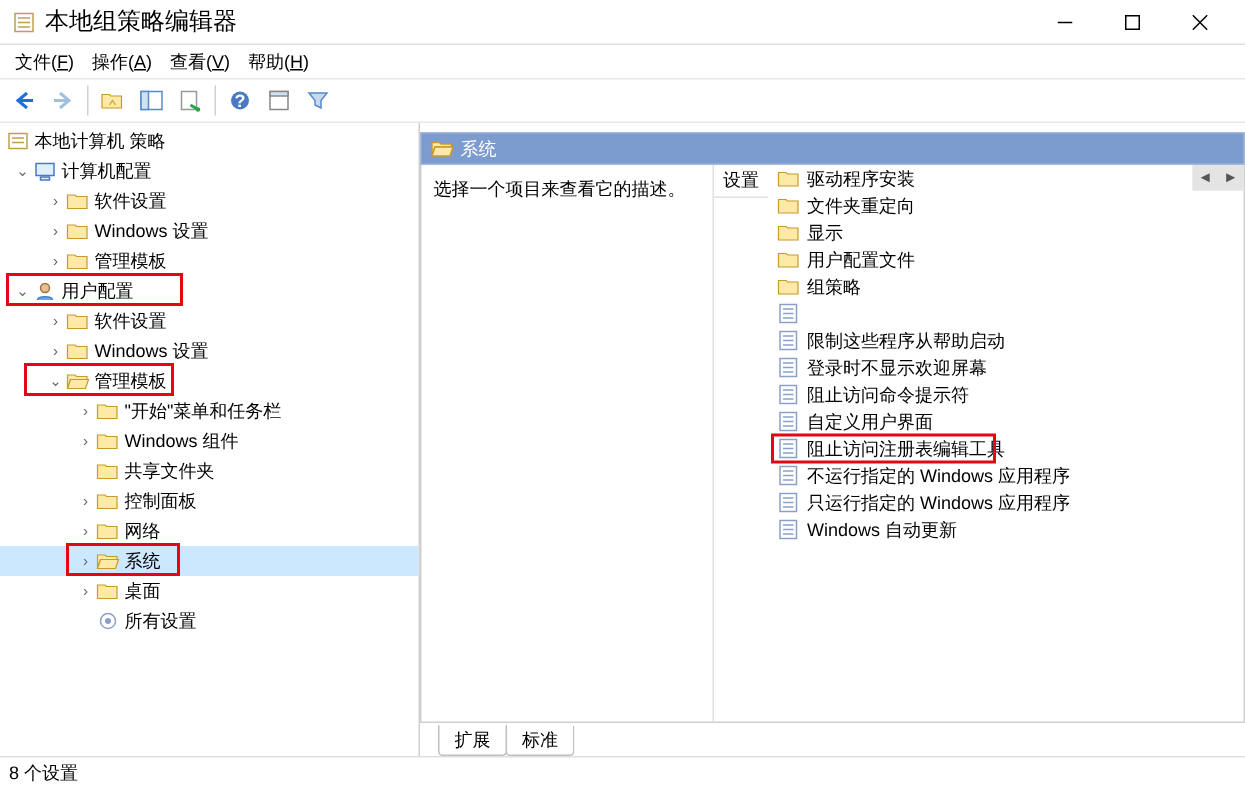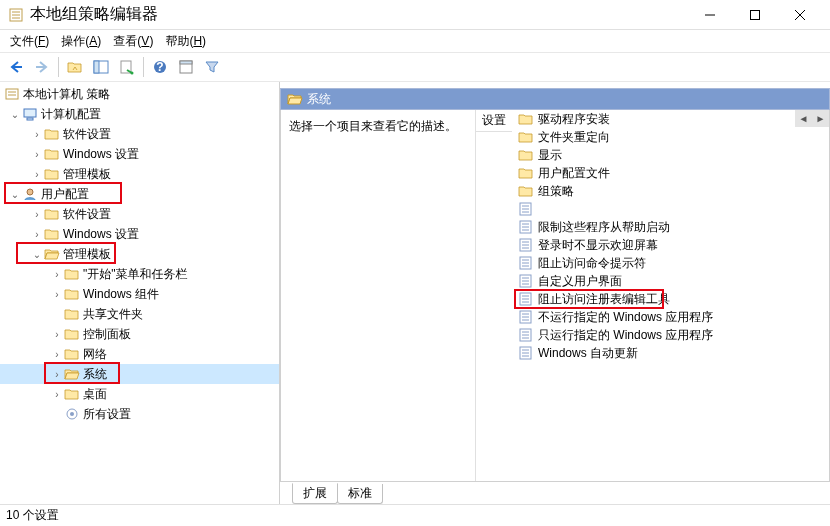--- a/index.html
+++ b/index.html
@@ -475,14 +475,14 @@
       </div>
     </div>
     <div class="tabs-bottom">
       <div class="tab active">扩展</div>
       <div class="tab">标准</div>
     </div>
   </div>
 </div>
 
 <div class="statusbar">
-  <span>10 个设置</span>
+  <span>8 个设置</span>
 </div>
 
 </body></html>

